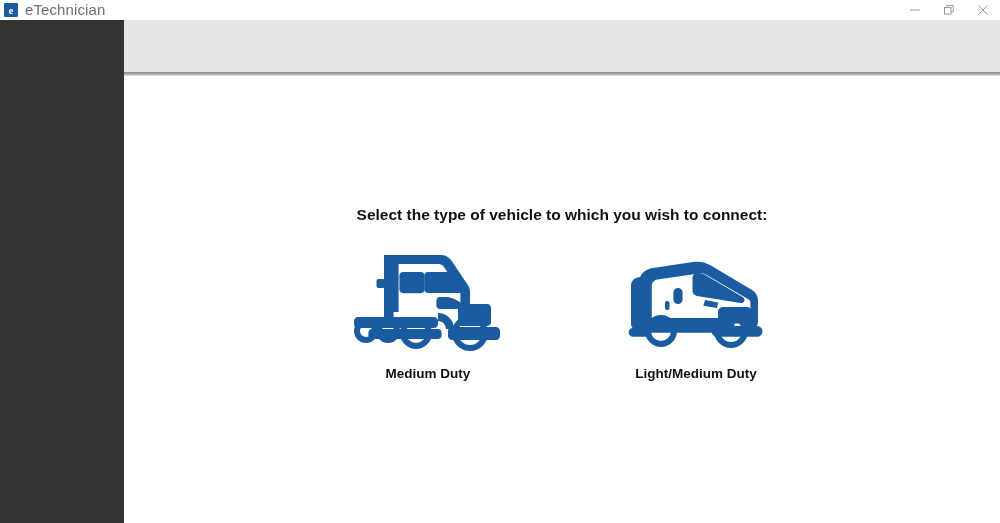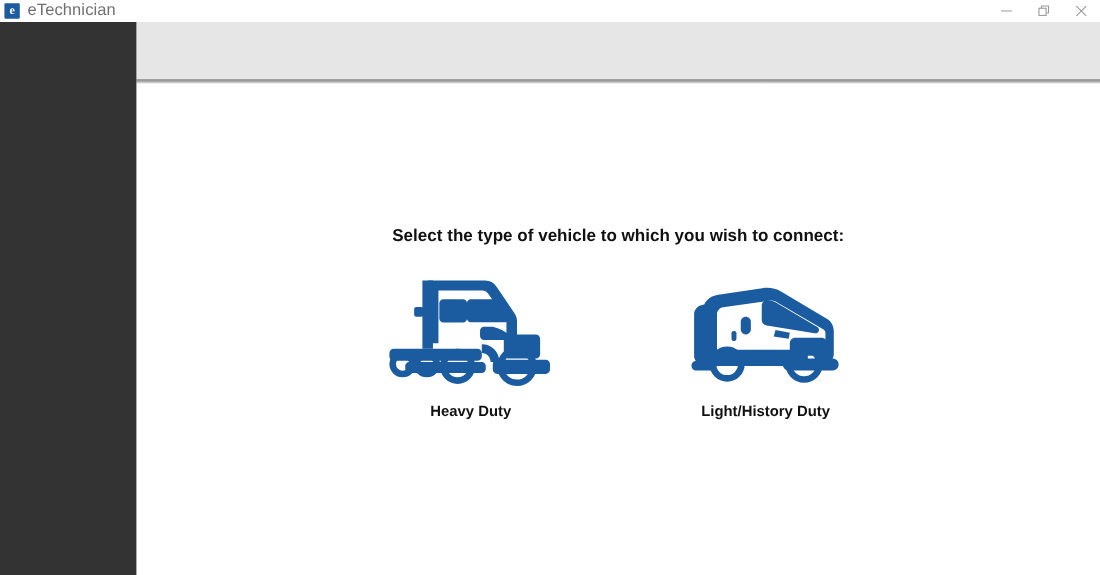--- a/index.html
+++ b/index.html
@@ -335,21 +335,21 @@
             </g>
 
             <g fill="none" stroke="#1b5ca0" stroke-width="6">
               <circle cx="14" cy="80" r="9"></circle>
               <circle cx="36" cy="80" r="9"></circle>
               <circle cx="64" cy="82" r="13"></circle>
               <circle cx="118" cy="82" r="15"></circle>
             </g>
           </svg>
         </div>
-        <div class="choice-label">Heavy Duty</div>
+        <div class="choice-label">Medium Duty</div>
       </div>
 
       <div class="choice">
         <div class="choice-art">
           <svg width="150" height="100" viewBox="0 0 150 100">
             <g fill="#1b5ca0">
 
               <path d="M18 30 C18 23 24 17 32 16 L72 10 C78 9 84 10 89 13 L131 38 c4 2.4 6 6.6 6 11.2 V70 c0 4-3.2 7.2-7.2 7.2 H124 v-8.4 h5.4 V50.8 c0-1.3-.6-2.5-1.7-3.2 L85.6 23 c-2.4-1.5-5.2-2-8-1.6 L36.4 27.4 c-3.2 .5-5.6 3.2-5.6 6.4 V70 H18 Z"></path>
 
               <path d="M10 34 c0-4 2.6-7.4 6.4-8.4 l2.6-.7 v53 H16 c-3.3 0-6-2.7-6-6 Z"></path>
@@ -373,19 +373,19 @@
 
               <path d="M12 76 h14 c2.4 0 4.4 2 4.4 4.4 0 2.4-2 4.4-4.4 4.4 H12 c-2.4 0-4.4-2-4.4-4.4 C7.6 78 9.6 76 12 76 Z"></path>
             </g>
 
             <g fill="none" stroke="#1b5ca0" stroke-width="6">
               <circle cx="40" cy="79" r="13"></circle>
               <circle cx="110" cy="79" r="14"></circle>
             </g>
           </svg>
         </div>
-        <div class="choice-label">Light/History Duty</div>
+        <div class="choice-label">Light/Medium Duty</div>
       </div>
 
     </div>
   </div>
 
 </div>
 
 </body></html>

